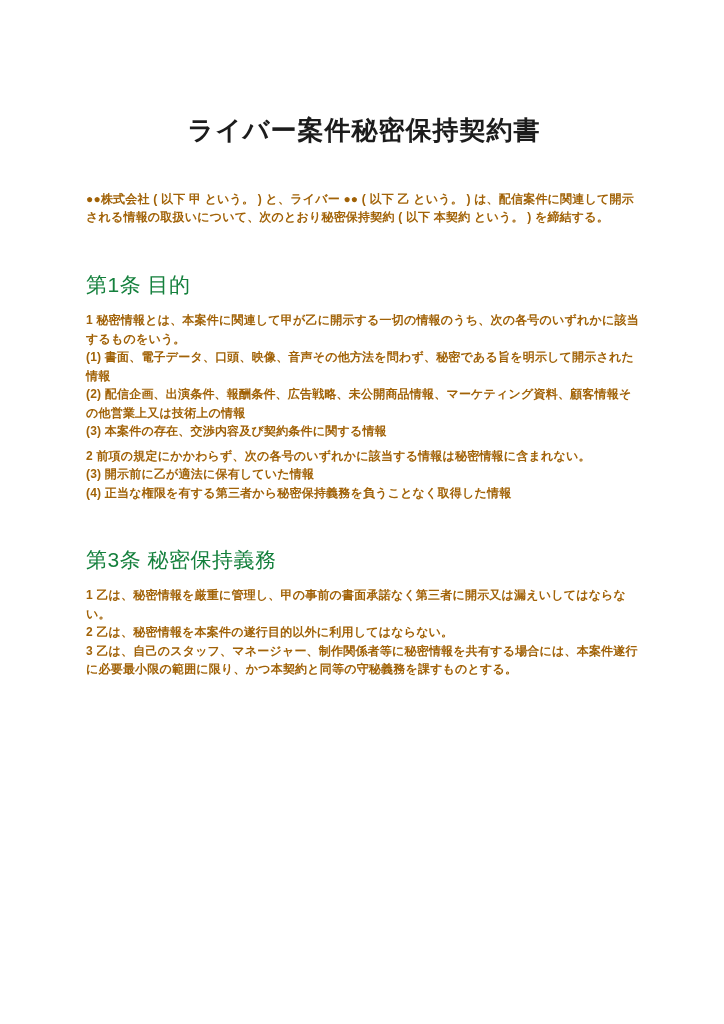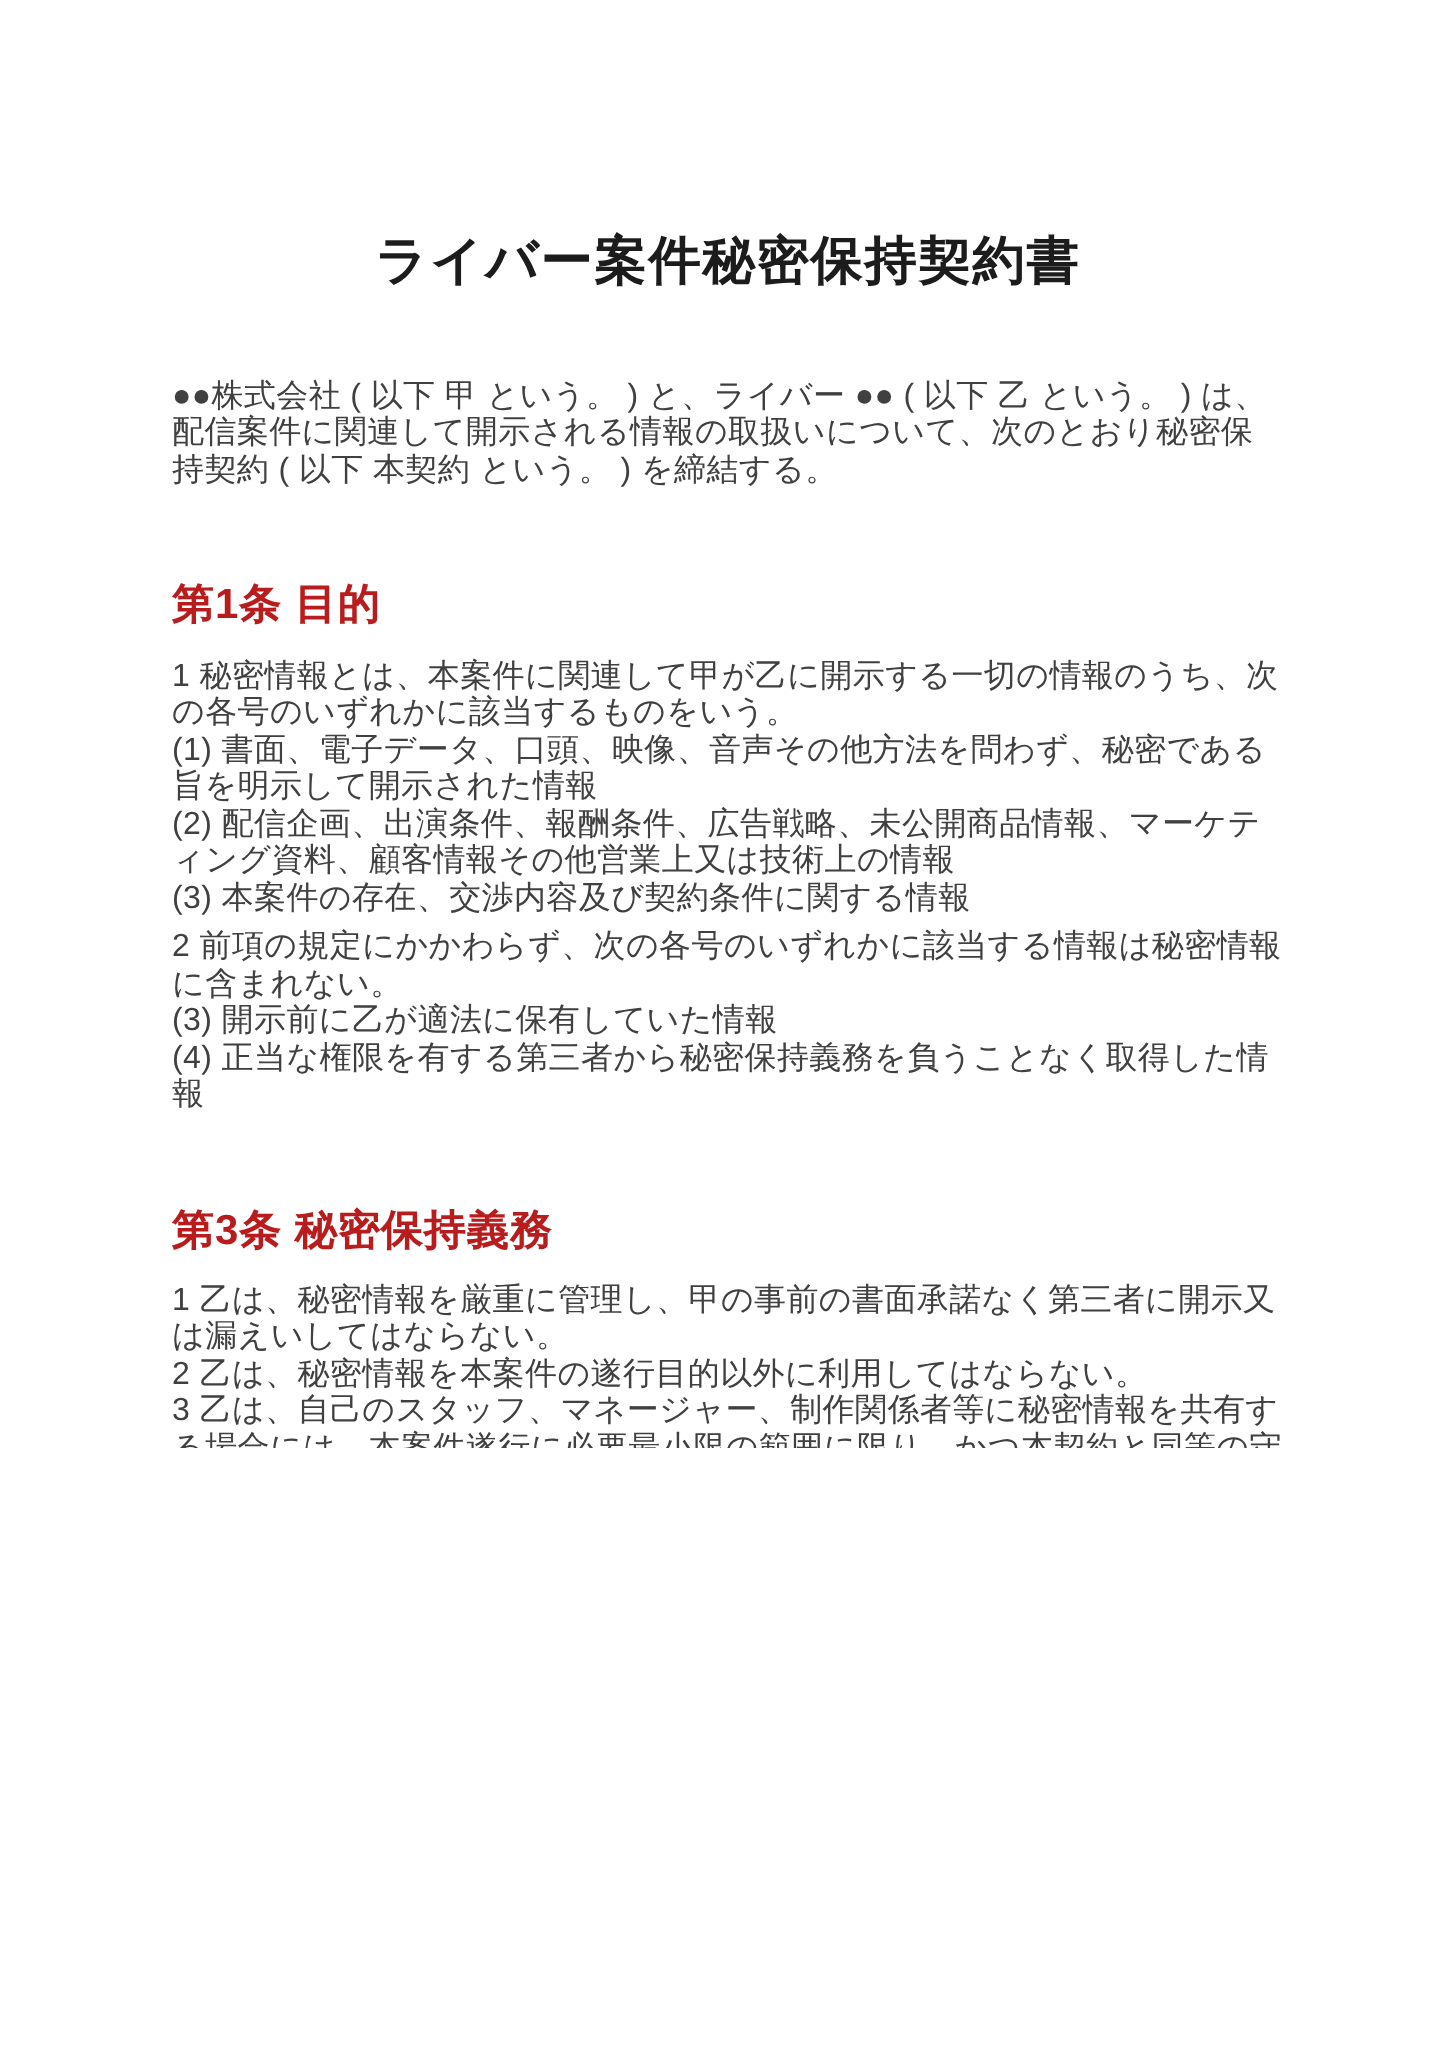--- a/index.html
+++ b/index.html
@@ -26,30 +26,31 @@
     letter-spacing: 1px;
     text-align: center;
     color: #1c1c1c;
     margin: 0 0 44px 0;
     line-height: 1.15;
   }
   .intro {
     margin: 0;
   }
   .intro, .line {
-    font-size: 16px;
+    font-size: 12px;
     line-height: 18.5px;
-    color: #404040;
+    color: #a16207;
     letter-spacing: 0.2px;
+    font-weight: bold;
   }
   .sec-heading {
     font-size: 21px;
-    font-weight: 700;
+    font-weight: 400;
     letter-spacing: 0.5px;
-    color: #b91c1c;
+    color: #15803d;
     margin: 46px 0 14px 0;
     line-height: 1.15;
   }
   .block {
     margin: 0;
   }
   .block + .block {
     margin-top: 6px;
   }
   section {

